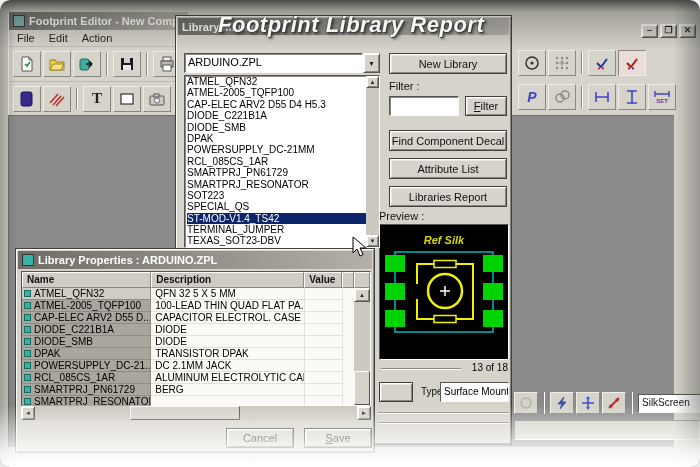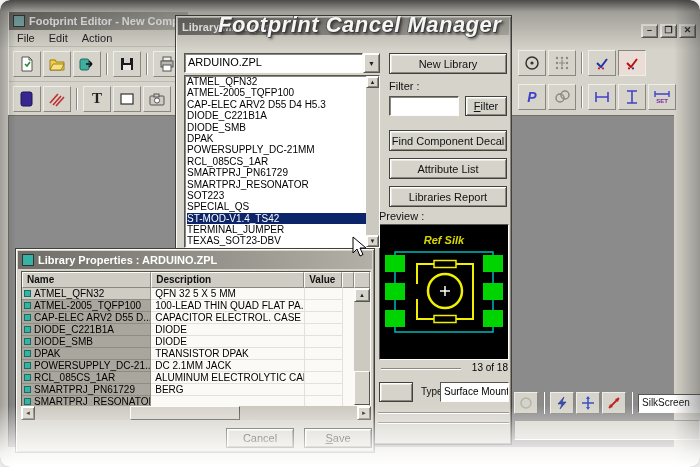--- a/index.html
+++ b/index.html
@@ -564,21 +564,21 @@
     <div class="dlg-buttons">
       <div class="push">
         <span>Cancel</span>
       </div>
       <div class="push">
         <span class="u-first" style="display:block;">Save</span>
       </div>
     </div>
   </div>
 
-  <div id="overlay-title">Footprint Cancel Manager</div>
+  <div id="overlay-title">Footprint Library Report</div>
 
   <div id="cursor">
     <svg width="16" height="22">
         <path d="M1 1v16l4-4 3 7 3-1.5-3-6.5h6z" fill="#fff" stroke="#000" stroke-width="1"></path>
       </svg>
   </div>
 
   <div id="vignette"></div>
 </div>
 

